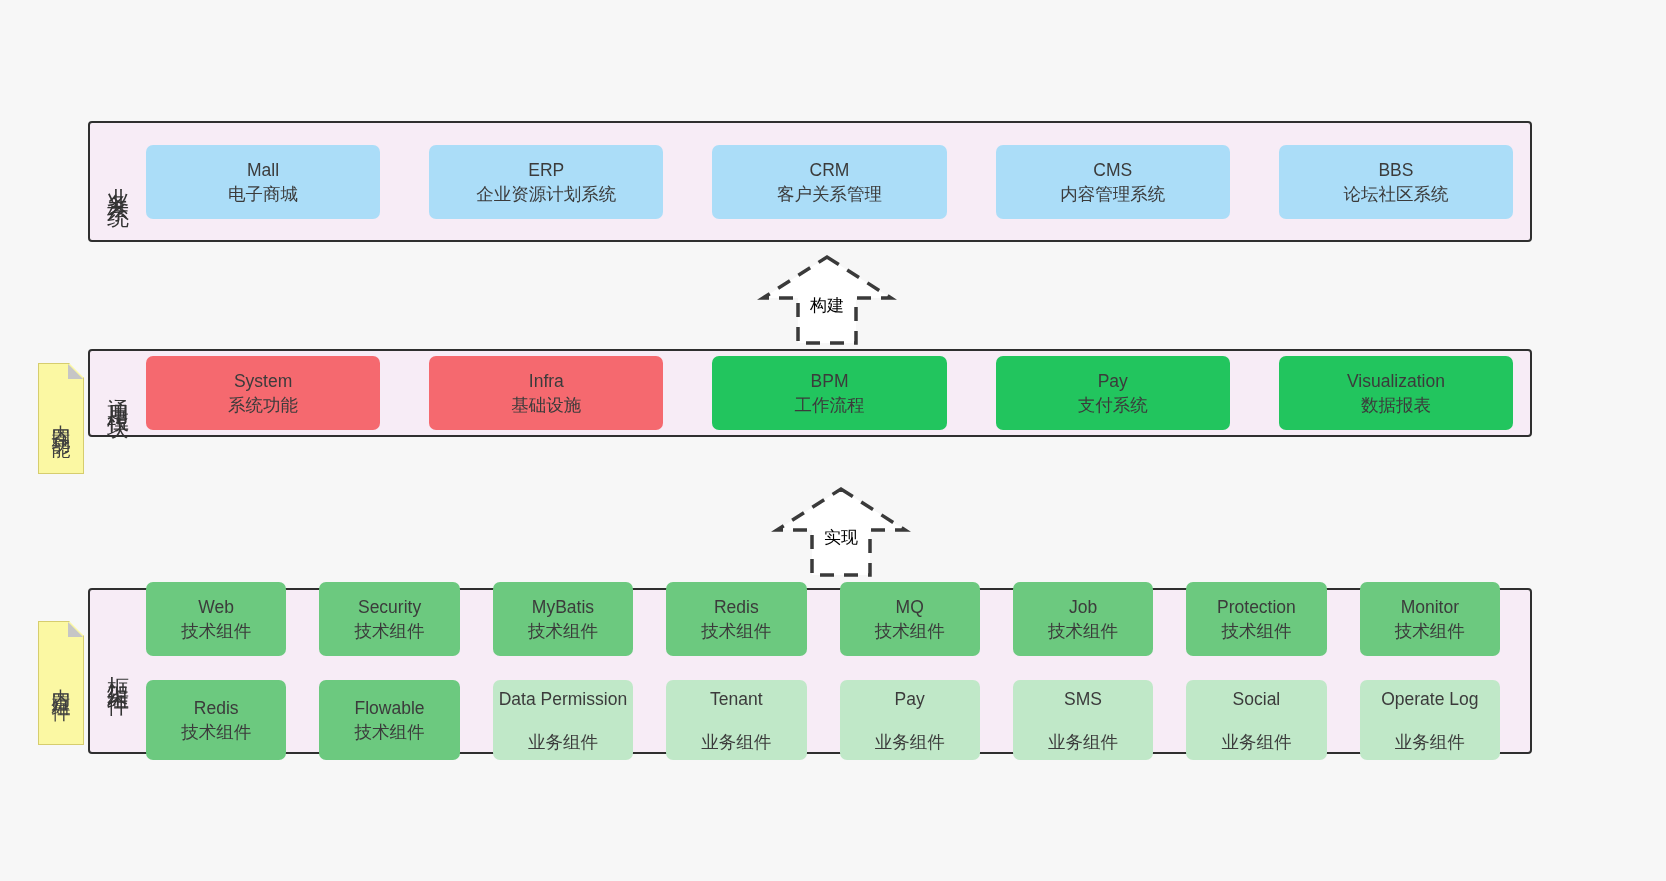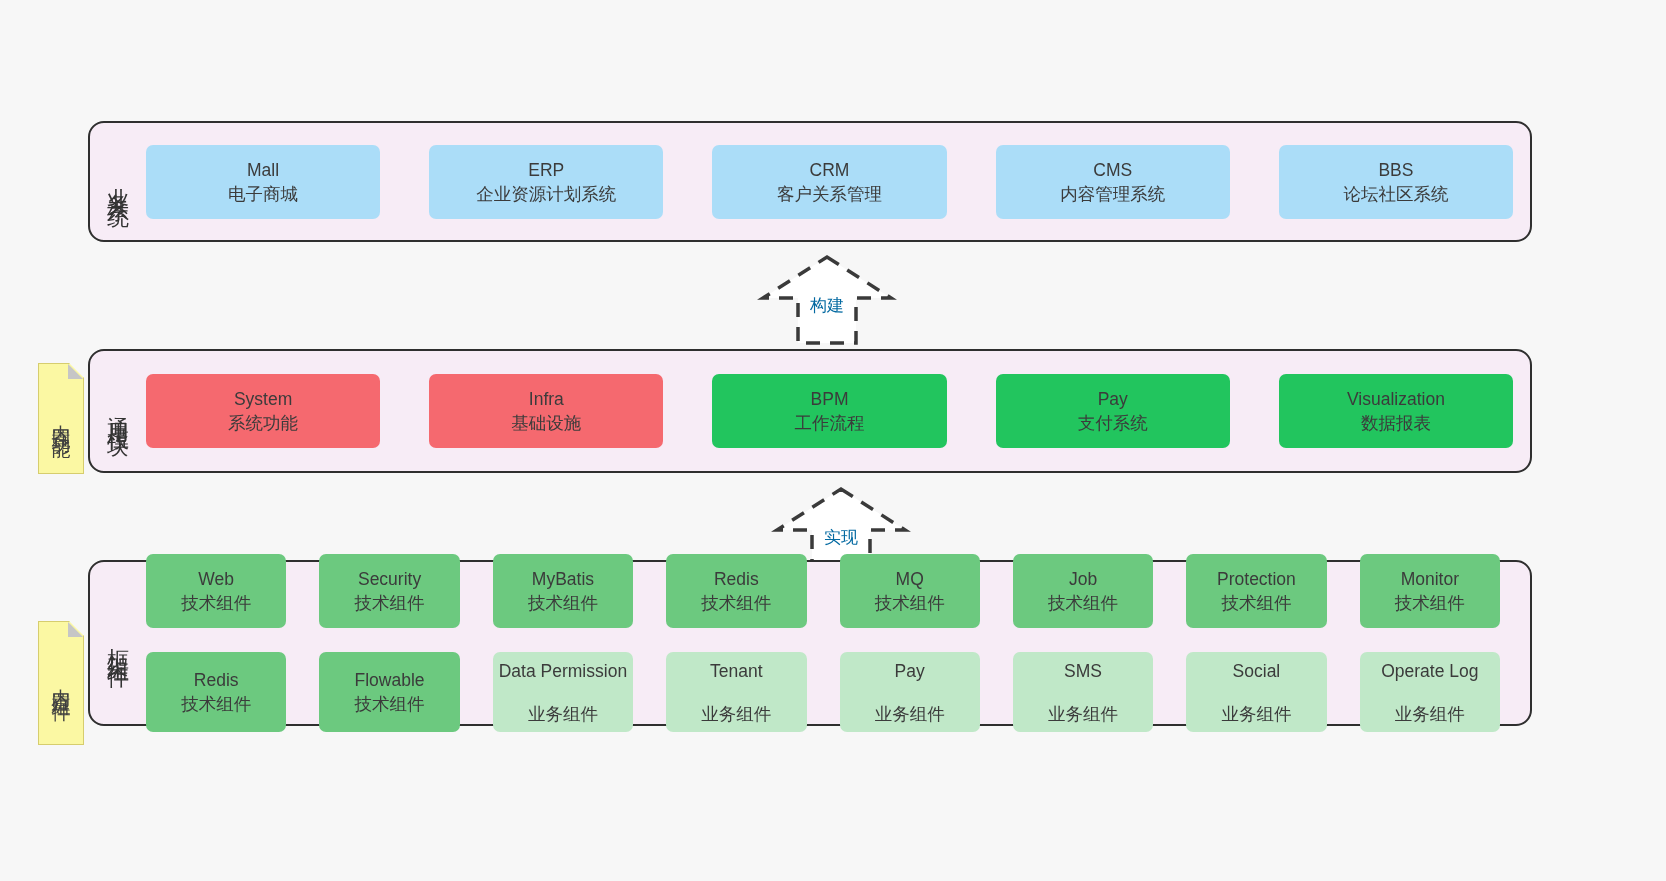--- a/index.html
+++ b/index.html
@@ -3,21 +3,21 @@
 <meta charset="utf-8">
 <style>
   html,body{margin:0;padding:0;background:#f7f7f7;}
   .canvas{
     position:relative;width:1666px;height:881px;background:#f7f7f7;overflow:hidden;
     font-family:"Liberation Sans","DejaVu Sans",sans-serif;color:#3b3b3b;
   }
   
   .panel{
     position:absolute;left:88px;width:1444px;box-sizing:border-box;
-    background:#f7ecf6;border:2px solid #2f2f2f;border-radius:16px;
+    background:#f7ecf6;border:2px solid #2f2f2f;border-radius:4px;
     display:flex;align-items:stretch;
   }
   .panel-label{
     width:56px;display:flex;align-items:center;justify-content:center;
     writing-mode:vertical-rl;text-orientation:upright;
     font-size:22px;letter-spacing:6px;color:#333;
   }
   .panel-content{
     flex:1;display:flex;flex-direction:column;justify-content:center;gap:24px;
   }
@@ -46,25 +46,25 @@
   }
   .note .fold{
     position:absolute;top:0;right:0;width:15px;height:15px;background:#c6c6c6;
     clip-path:polygon(0 0,100% 100%,0 100%);
   }
   
   .arrow{position:absolute;width:140px;height:92px;}
   .arrow svg{position:absolute;left:0;top:0;}
   .arrow-label{
     position:absolute;left:50%;top:40px;transform:translateX(-50%);
-    background:#ffffff;padding:0 3px;font-size:17px;color:#0369a1;white-space:nowrap;
+    background:#ffffff;padding:0 3px;font-size:17px;color:#000000;white-space:nowrap;
   }
   #panel-business{top:121px;height:121px;}
-  #panel-modules{top:349px;height:124px;}
-  #panel-components{top:560px;height:166px;}
+  #panel-modules{top:349px;height:88px;}
+  #panel-components{top:588px;height:166px;}
   #arrow-build{left:757px;top:254px;}
   #arrow-implement{left:771px;top:486px;}
   #note-functions{left:38px;top:363px;height:111px;}
   #note-components{left:38px;top:621px;height:124px;}
 </style>
 </head>
 <body>
 
 <div class="canvas">
 

